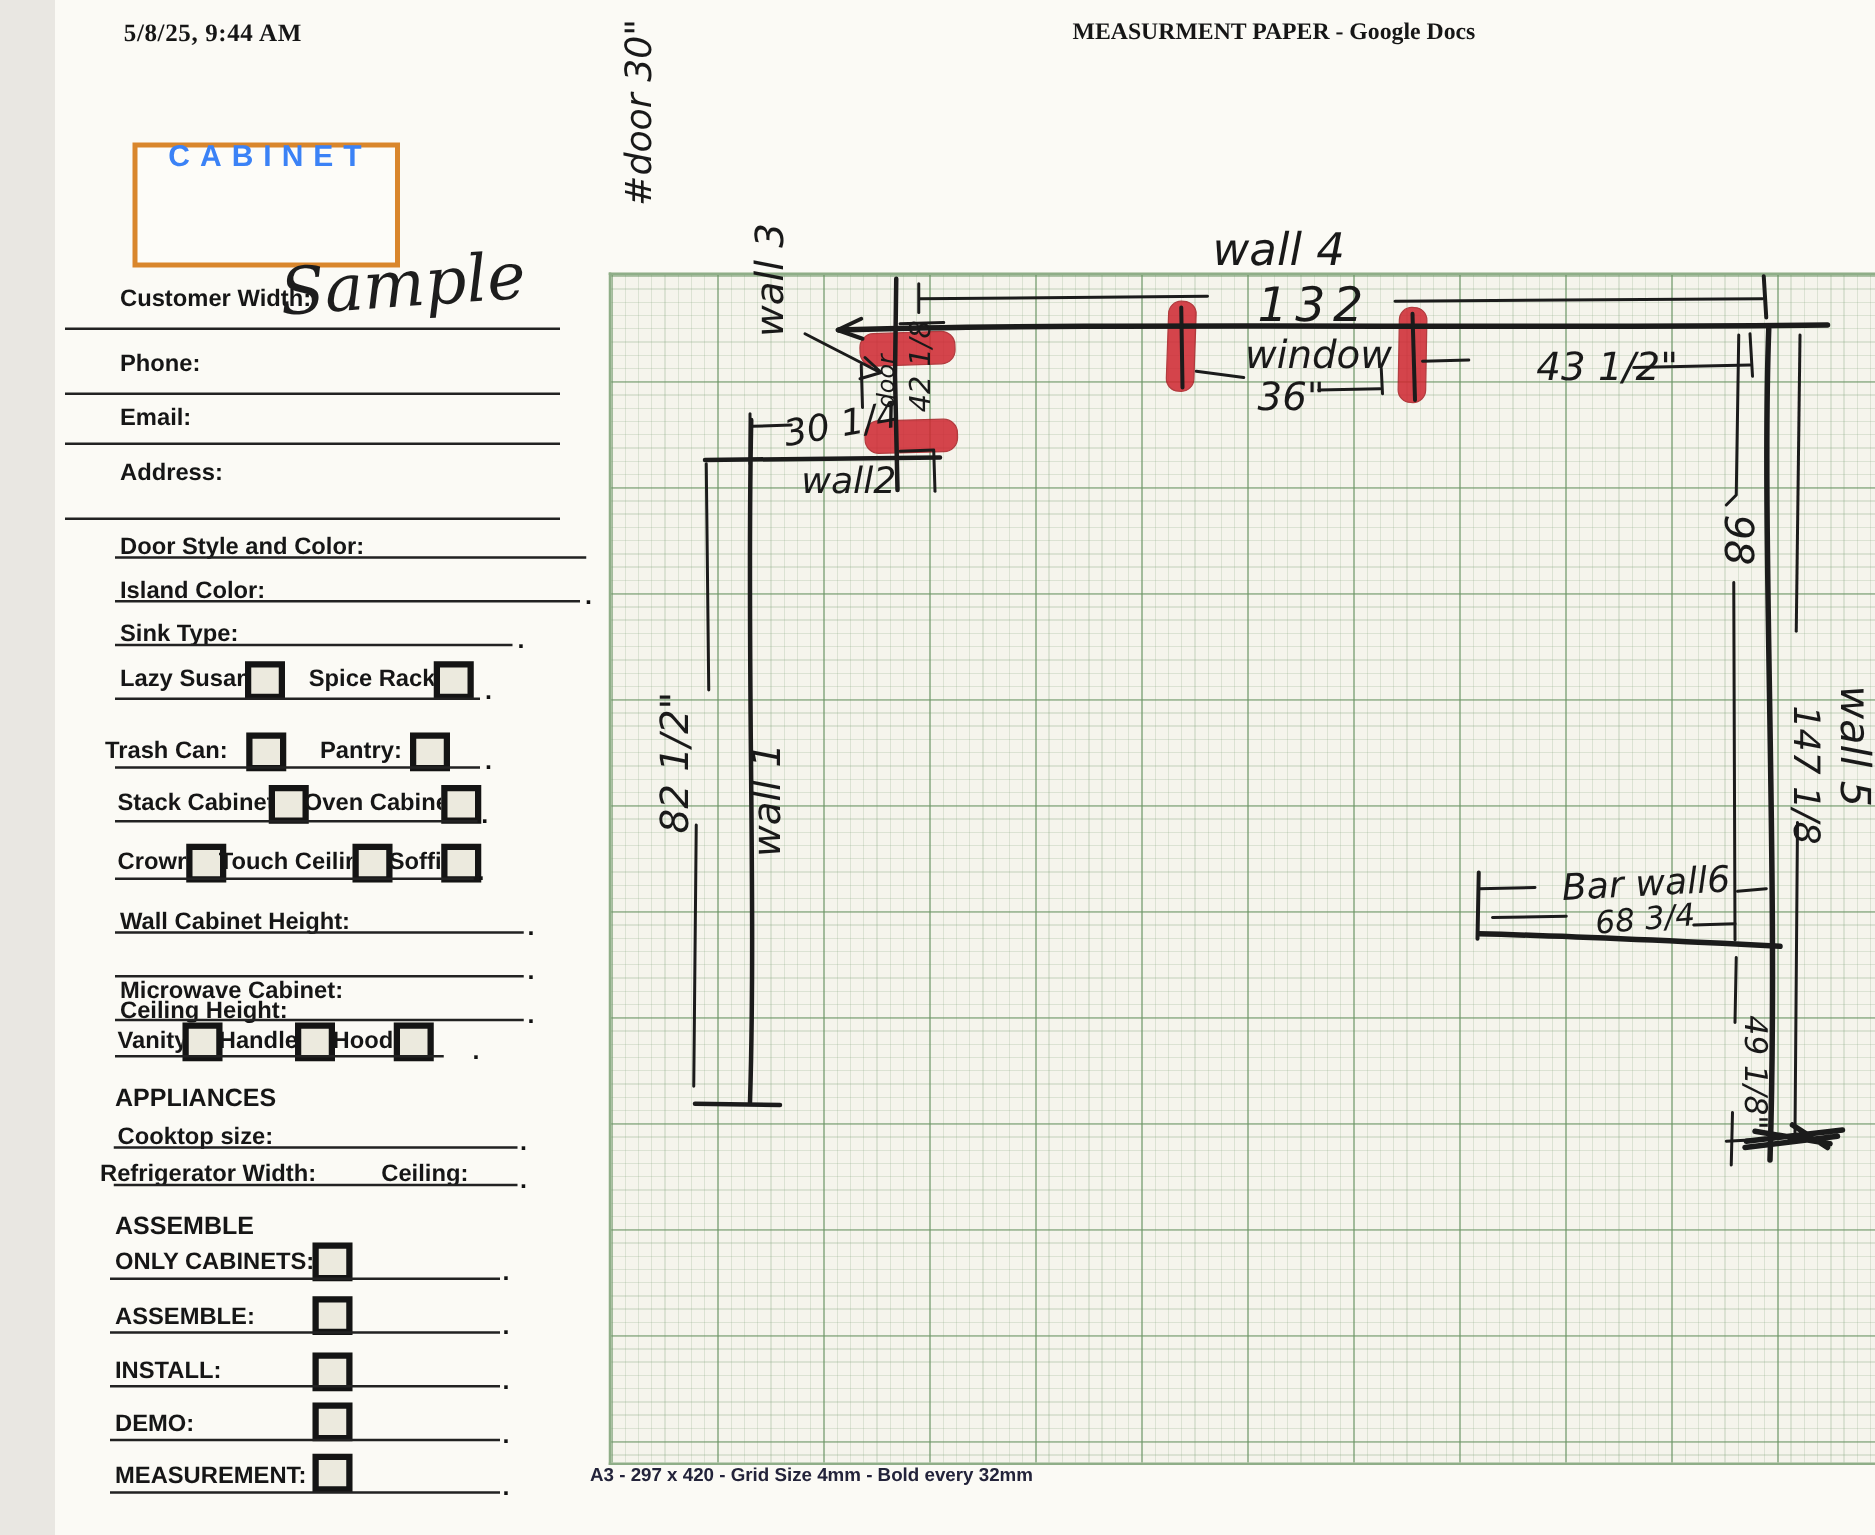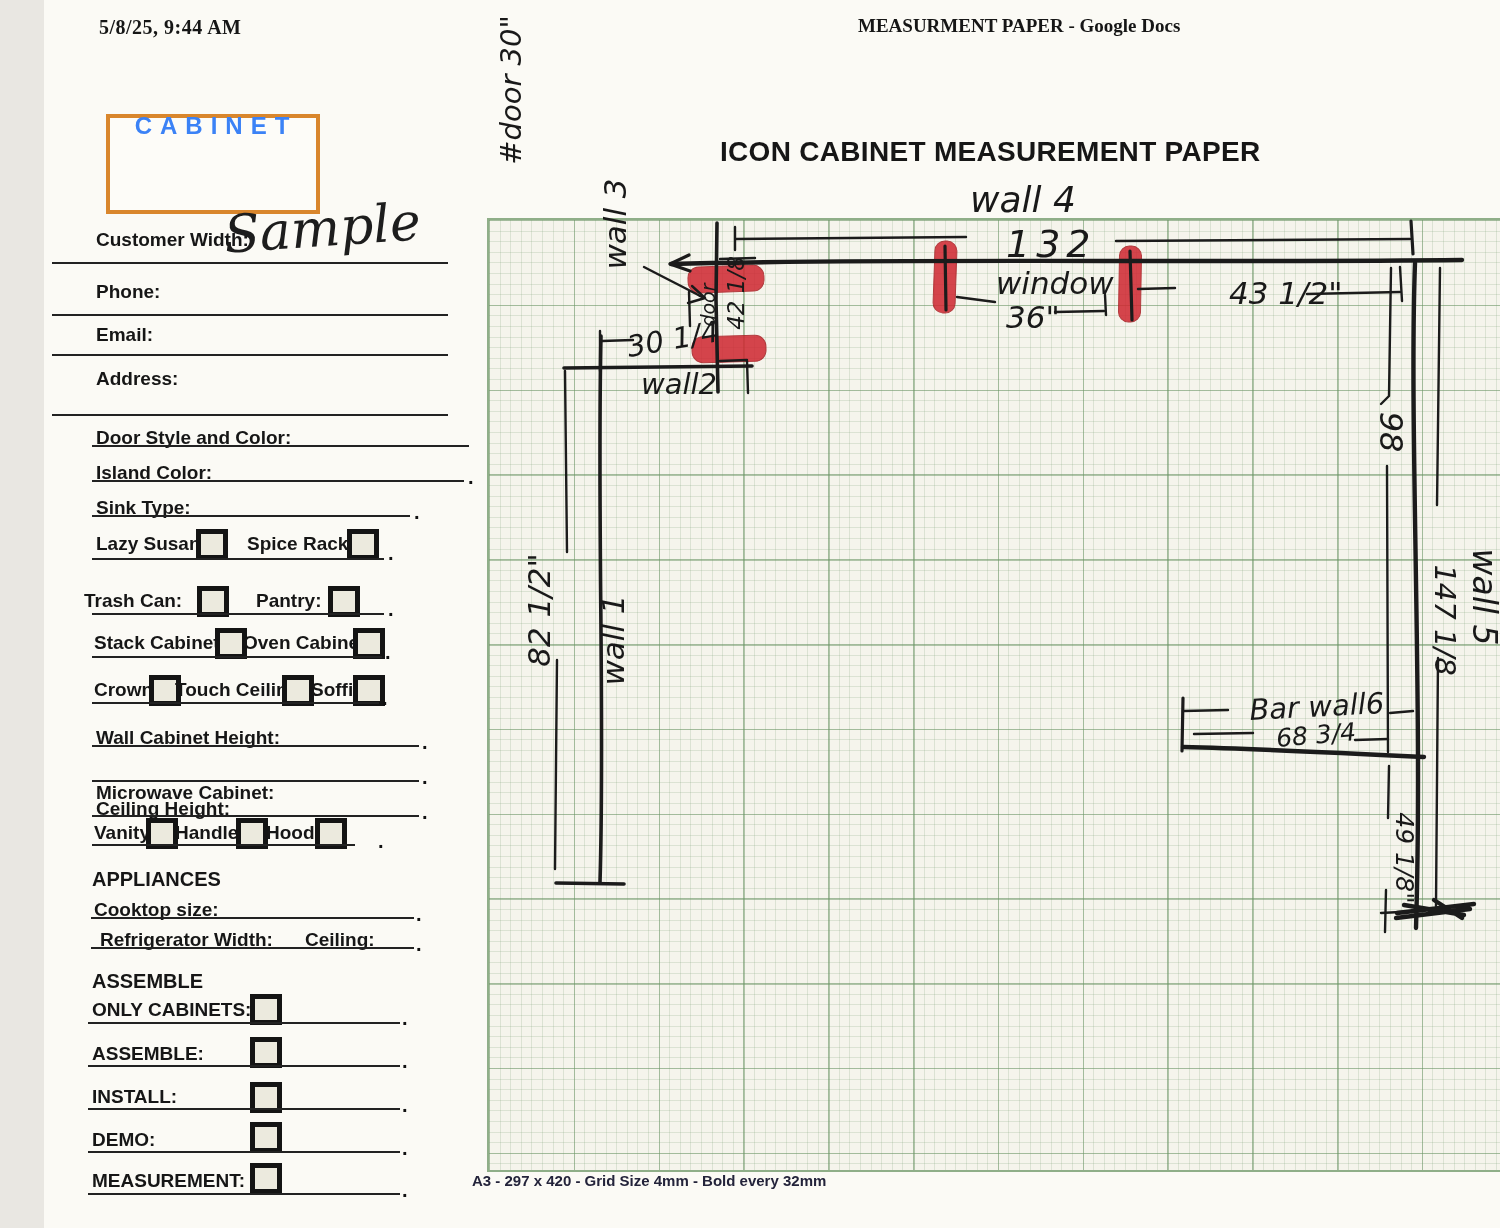--- a/index.html
+++ b/index.html
@@ -46,21 +46,20 @@
 <div class="page">
 
   <div class="print-date">5/8/25, 9:44 AM</div>
   <div class="print-header">MEASURMENT PAPER - Google Docs</div>
 
   <div class="logo">
     <div class="logo-bottom">CABINET</div>
   </div>
 
   <div class="graph"></div>
-  <div class="sheet-title">ICON CABINET MEASUREMENT PAPER</div>
   <div class="paper-note">A3 - 297 x 420 - Grid Size 4mm - Bold every 32mm</div>
 
   <div class="flabel" style="left:52px;top:229px">Customer Width:</div>
   <div class="signature">Sample</div>
   <div class="uline" style="left:8px;top:262px;width:396px"></div>
 
   <div class="flabel" style="left:52px;top:281px">Phone:</div>
   <div class="uline" style="left:8px;top:314px;width:396px"></div>
 
   <div class="flabel" style="left:52px;top:324px">Email:</div>
@@ -130,21 +129,21 @@
   <div class="cb" style="left:271px;top:818px"></div>
   <div class="uline" style="left:48px;top:844px;width:263px"></div>
   <span class="dot" style="left:334px;top:830px">.</span>
 
   <div class="fheader" style="left:48px;top:868px">APPLIANCES</div>
 
   <div class="flabel" style="left:50px;top:899px">Cooktop size:</div>
   <div class="uline" style="left:47px;top:917px;width:323px"></div>
   <span class="dot" style="left:372px;top:903px">.</span>
 
-  <div class="flabel" style="left:56px;top:929px">Refrigerator Width:</div>
+  <div class="flabel" style="left:36px;top:929px">Refrigerator Width:</div>
   <div class="flabel" style="left:261px;top:929px">Ceiling:</div>
   <div class="uline" style="left:47px;top:947px;width:323px"></div>
   <span class="dot" style="left:372px;top:933px">.</span>
 
   <div class="fheader" style="left:48px;top:970px">ASSEMBLE</div>
 
   <div class="flabel" style="left:48px;top:999px">ONLY CABINETS:</div>
   <div class="cb" style="left:206px;top:994px"></div>
   <div class="uline" style="left:44px;top:1022px;width:312px"></div>
   <span class="dot" style="left:358px;top:1007px">.</span>

